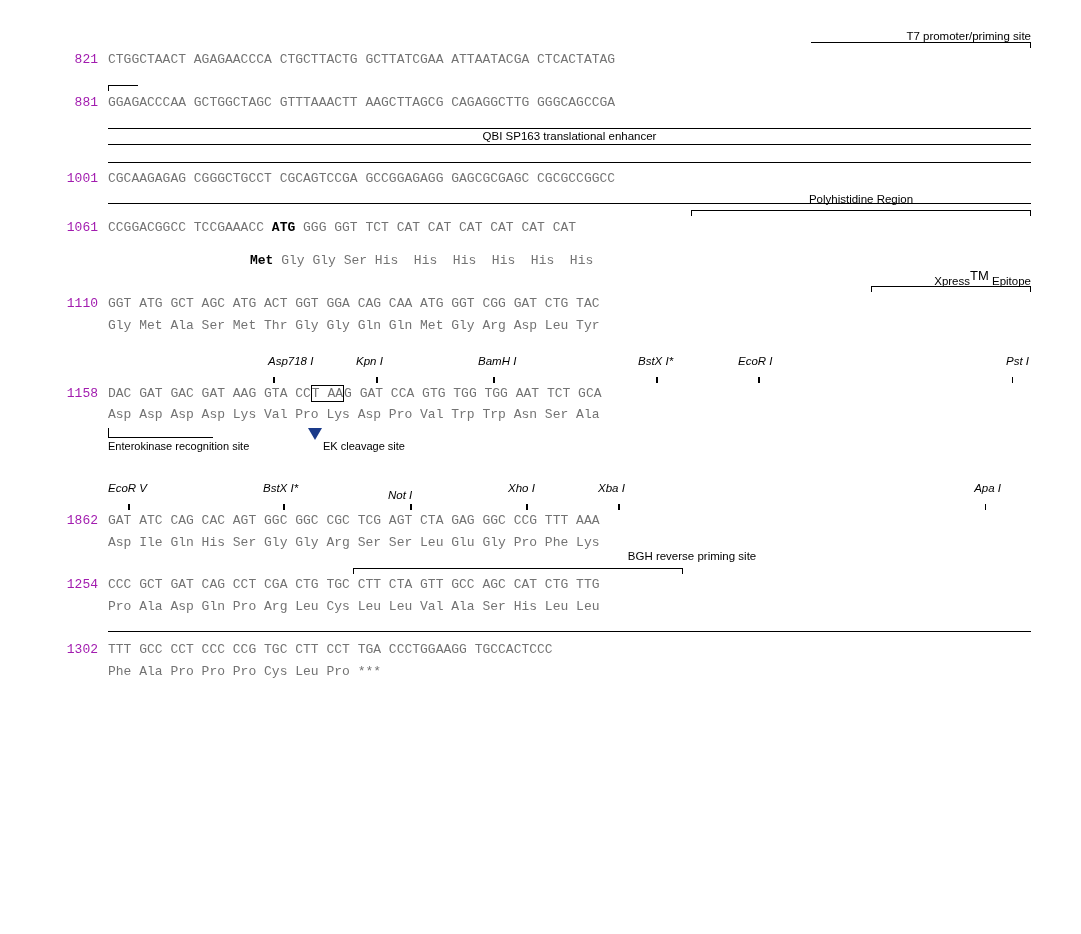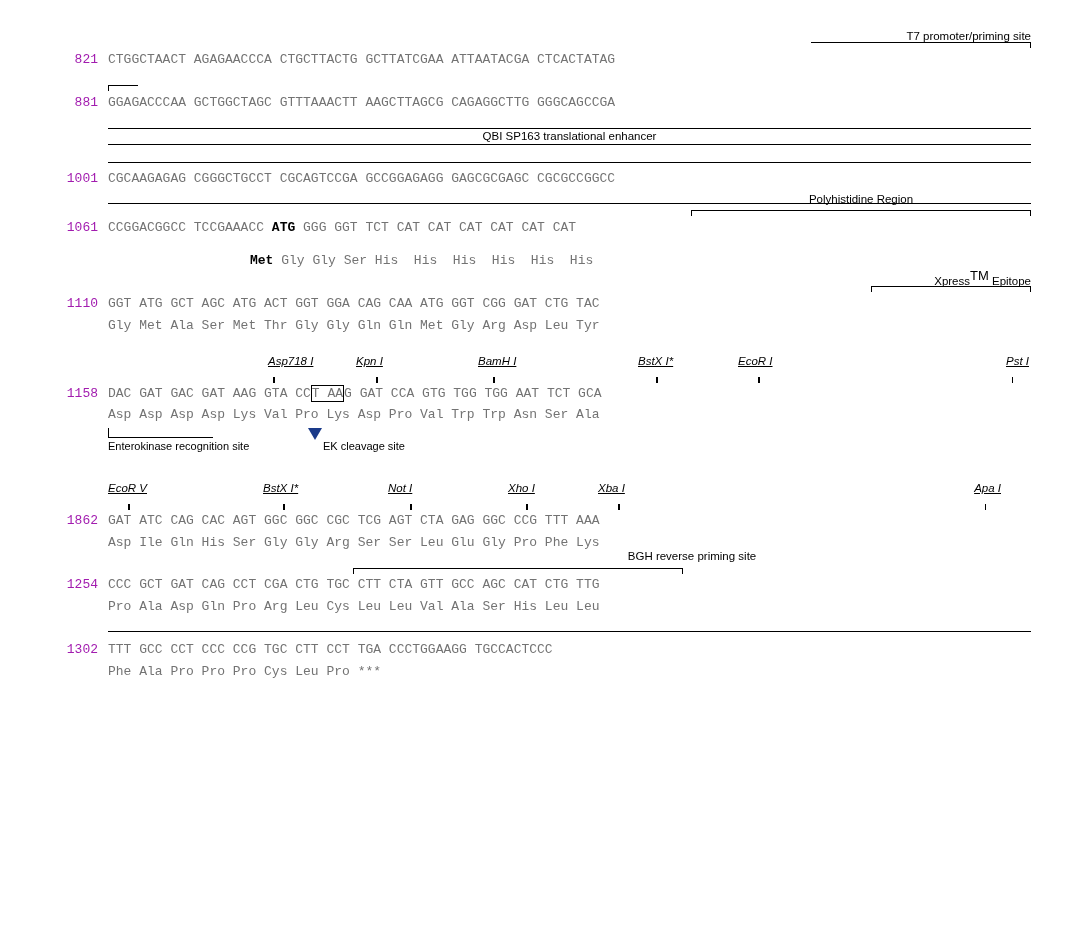--- a/index.html
+++ b/index.html
@@ -39,21 +39,21 @@
       flex: 1;
     }
     span.blue { color: #737373; }
     span.black { color: #000; }
     span.bold { font-weight: bold; }
     .anno-text {
       font-family: Arial, sans-serif;
       font-size: 11.5px;
       color: #000;
     }
-    .italic { font-style: italic; text-decoration: underline; }
+    .italic { font-style: italic; }
     .divider-line {
       border-top: 1.5px solid #000;
       margin: 2px 0 2px 58px;
     }
     .arrow-down {
       display: inline-block;
       width: 0;
       height: 0;
       border-left: 7px solid transparent;
       border-right: 7px solid transparent;
@@ -202,21 +202,21 @@
       </div>
       <span class="ek-note" style="position:absolute; left:0; top:12px;">Enterokinase recognition site</span>
       <span class="ek-note" style="position:absolute; left:215px; top:12px;">EK cleavage site</span>
     </div>
   </div>
 
   <div class="section" style="margin-top:18px;">
     <div style="position:relative; margin-left:58px; height:22px; margin-bottom:0;">
       <span class="anno-text italic" style="position:absolute; left:0px; top:4px;text-align:right;">EcoR V</span>
       <span class="anno-text italic" style="position:absolute; left:155px; top:4px;">BstX I*</span>
-      <span class="anno-text italic" style="position:absolute; left:280px; top:4px;">Not I</span>
+      <span class="anno-text italic" style="position:absolute; left:280px; top:11px;">Not I</span>
       <span class="anno-text italic" style="position:absolute; left:400px; top:4px;text-align:right;">Xho I</span>
       <span class="anno-text italic" style="position:absolute; left:490px; top:4px;">Xba I</span>
       <span class="anno-text italic" style="position:absolute; right:30px; top:4px;">Apa I</span>
     </div>
     <div style="position:relative; margin-left:58px; height:10px; margin-bottom:1px;">
       <div style="position:absolute; left:20px; top:4px; width:1.5px; height:6px; background:#000;"></div>
       <div style="position:absolute; left:175px; top:4px; width:1.5px; height:6px; background:#000;"></div>
       <div style="position:absolute; left:302px; top:4px; width:1.5px; height:6px; background:#000;"></div>
       <div style="position:absolute; left:418px; top:4px; width:1.5px; height:6px; background:#000;"></div>
       <div style="position:absolute; left:510px; top:4px; width:1.5px; height:6px; background:#000;"></div>

